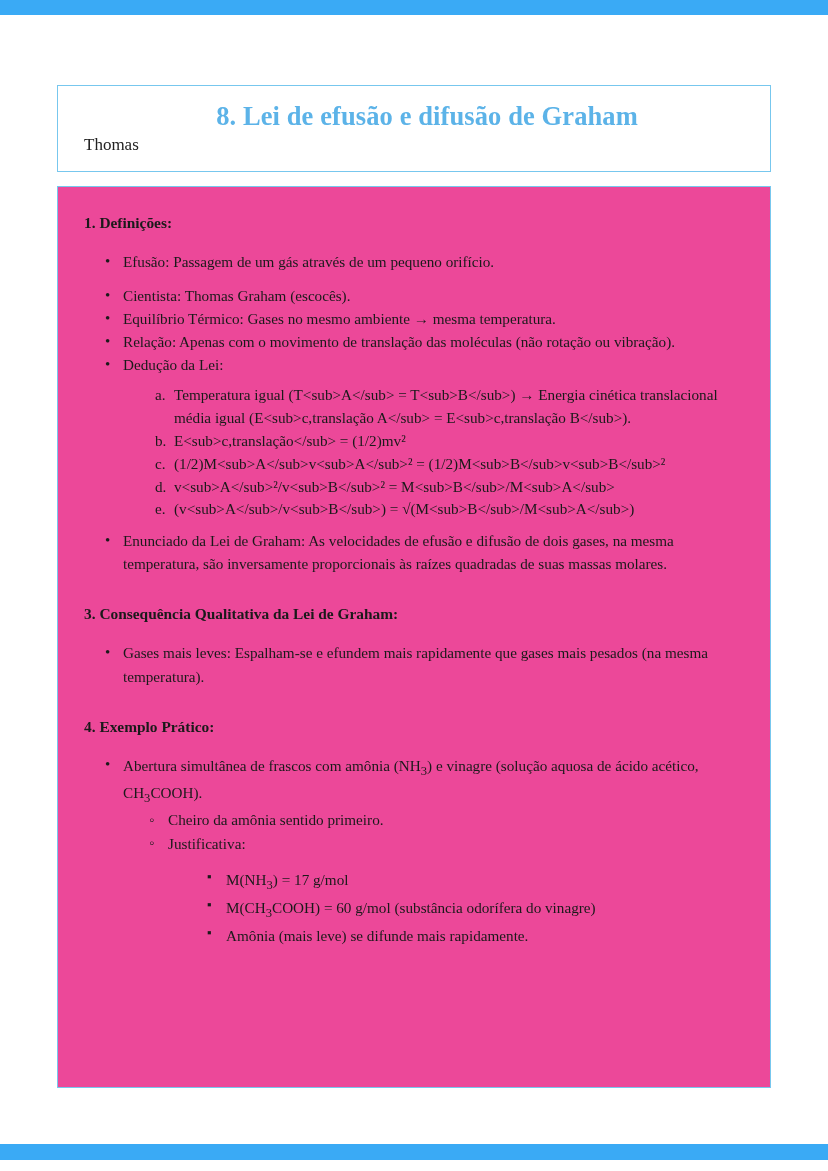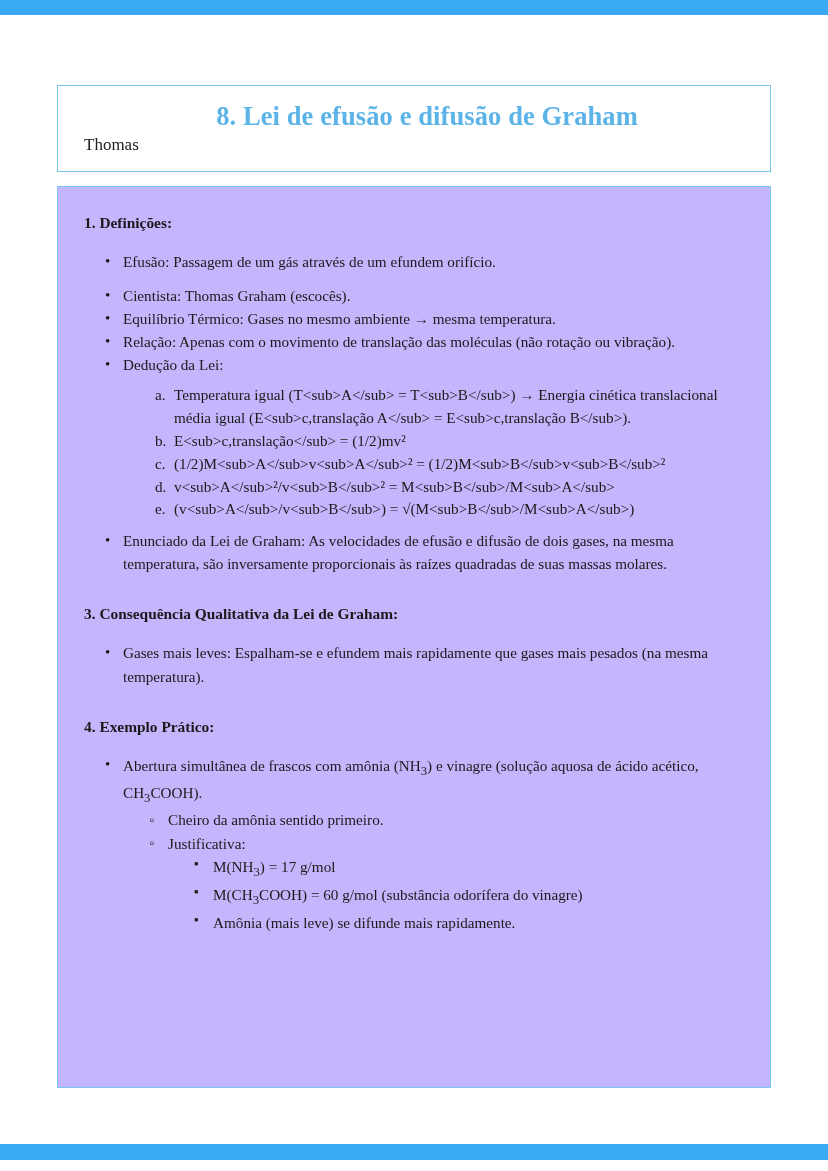--- a/index.html
+++ b/index.html
@@ -68,21 +68,21 @@
 
   
   .content-card {
     position: absolute;
     left: 57px;
     top: 171px;
     width: 714px;
     height: 902px;
     box-sizing: border-box;
     border: 1.5px solid #77c7ee;
-    background: #c4b5fd;
+    background: #ec4899;
     padding: 26px 26px 26px 26px;
   }
 
   .sec-head {
     font-size: 15.4px;
     font-weight: 700;
     color: #1a1a1a;
     margin: 0 0 6px 0;
     line-height: 1.3;
   }
@@ -143,21 +143,21 @@
   }
   ul.lvl2 > li::before {
     content: "\25E6";
     position: absolute;
     left: 0;
     top: -0.5px;
   }
 
   ul.lvl3 {
     list-style: none;
-    margin: 0;
+    margin: 13px;
     padding: 0 0 0 26px;
   }
   ul.lvl3 > li {
     position: relative;
     padding-left: 19px;
     font-size: 15.2px;
     line-height: 1.55;
   }
   ul.lvl3 > li::before {
     content: "\25AA";
@@ -179,21 +179,21 @@
   <div class="header-card" style="border-color: rgb(119, 199, 238);">
     <h1 class="doc-title" style="color: rgb(92, 179, 232);">8. Lei de efusão e difusão de Graham</h1>
     <div class="doc-subtitle">Thomas</div>
   </div>
 
   <div class="content-card" style="border-color: rgb(119, 199, 238);">
 
     <div class="sec-head">1. Definições:</div>
     <div class="gap-after-head"></div>
     <ul class="lvl1">
-      <li>Efusão: Passagem de um gás através de um efundem orifício.</li>
+      <li>Efusão: Passagem de um gás através de um pequeno orifício.</li>
     </ul>
 
     <div class="gap-after-head"></div>
     <ul class="lvl1">
       <li>Cientista: Thomas Graham (escocês).</li>
       <li>Equilíbrio Térmico: Gases no mesmo ambiente → mesma temperatura.</li>
       <li>Relação: Apenas com o movimento de translação das moléculas (não rotação ou vibração).</li>
       <li>
         <span>Dedução da Lei:</span>
         <ol class="letters">

